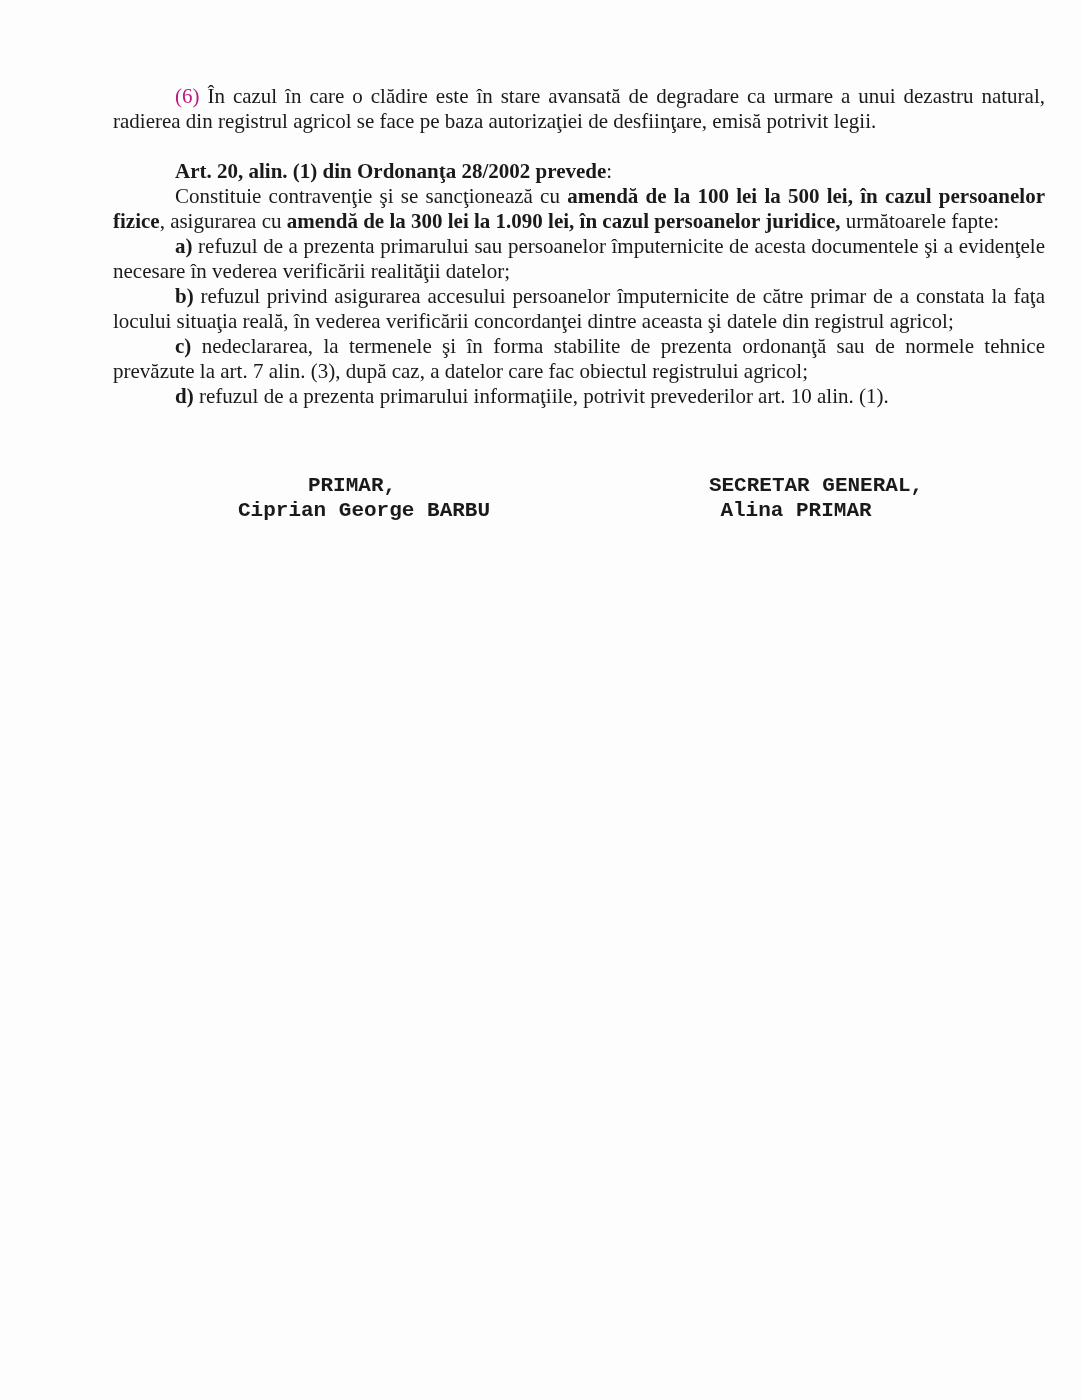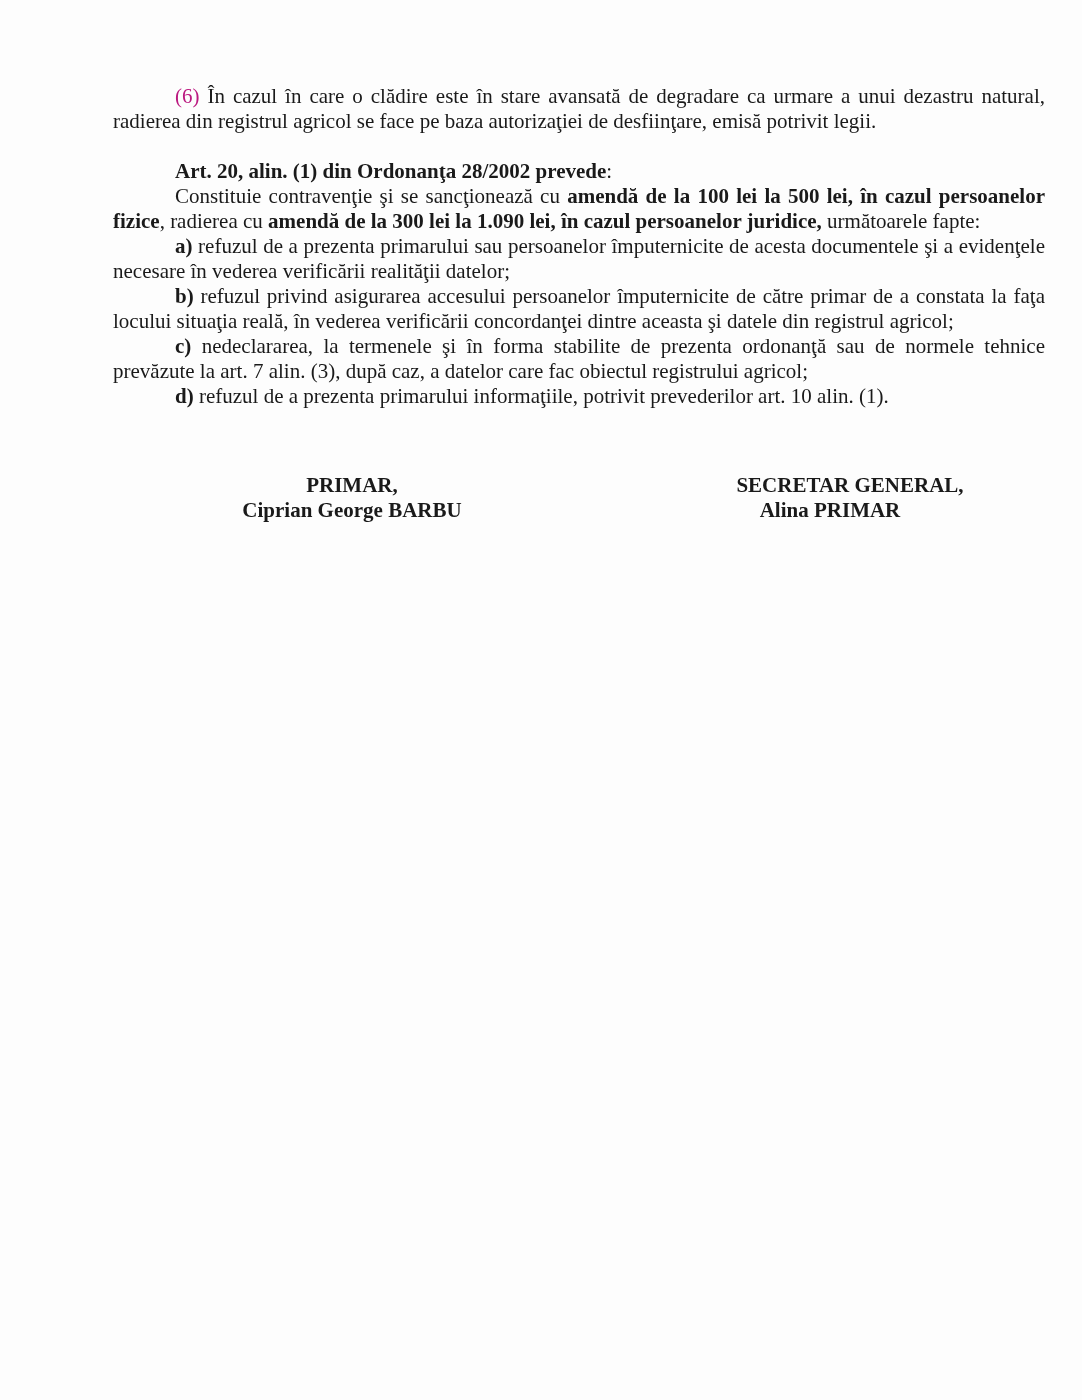--- a/index.html
+++ b/index.html
@@ -40,33 +40,34 @@
   }
   .blank-line {
     height: 25px;
   }
   .signatures {
     position: absolute;
     top: 473px;
     left: 0;
     width: 1082px;
     height: 60px;
+    font-family: Liberation Mono, monospace;
   }
   .sig {
     position: absolute;
     top: 0;
     text-align: center;
     font-weight: bold;
   }
   .sig-left {
     left: 238px;
     width: 228px;
   }
   .sig-right {
-    left: 724px;
+    left: 690px;
     width: 252px;
   }
   .sig-title {
     white-space: nowrap;
   }
   .sig-name {
     white-space: nowrap;
   }
   .sig-name-offset {
     transform: translateX(-20px);
@@ -78,21 +79,21 @@
 <div class="page">
 
   <div class="doc-body">
 
     <p class="para"><span class="accent">(6)</span><span> În cazul în care o clădire este în stare avansată de degradare ca urmare a unui dezastru natural, radierea din registrul agricol se face pe baza autorizaţiei de desfiinţare, emisă potrivit legii.</span></p>
 
     <div class="blank-line"></div>
 
     <p class="para"><b>Art. 20, alin. (1) din Ordonanţa 28/2002 prevede</b><span>:</span></p>
 
-    <p class="para"><span>Constituie contravenţie şi se sancţionează cu </span><b>amendă de la 100 lei la 500 lei, în cazul persoanelor fizice</b><span>, radierea cu </span><b>amendă de la 300 lei la 1.090 lei, în cazul persoanelor juridice,</b><span> următoarele fapte:</span></p>
+    <p class="para"><span>Constituie contravenţie şi se sancţionează cu </span><b>amendă de la 100 lei la 500 lei, în cazul persoanelor fizice</b><span>, asigurarea cu </span><b>amendă de la 300 lei la 1.090 lei, în cazul persoanelor juridice,</b><span> următoarele fapte:</span></p>
 
     <p class="para"><b>a)</b><span> refuzul de a prezenta primarului sau persoanelor împuternicite de acesta documentele şi a evidenţele necesare în vederea verificării realităţii datelor;</span></p>
 
     <p class="para"><b>b)</b><span> refuzul privind asigurarea accesului persoanelor împuternicite de către primar de a constata la faţa locului situaţia reală, în vederea verificării concordanţei dintre aceasta şi datele din registrul agricol;</span></p>
 
     <p class="para"><b>c)</b><span> nedeclararea, la termenele şi în forma stabilite de prezenta ordonanţă sau de normele tehnice prevăzute la art. 7 alin. (3), după caz, a datelor care fac obiectul registrului agricol;</span></p>
 
     <p class="para"><b>d)</b><span> refuzul de a prezenta primarului informaţiile, potrivit prevederilor art. 10 alin. (1).</span></p>
 
   </div>

